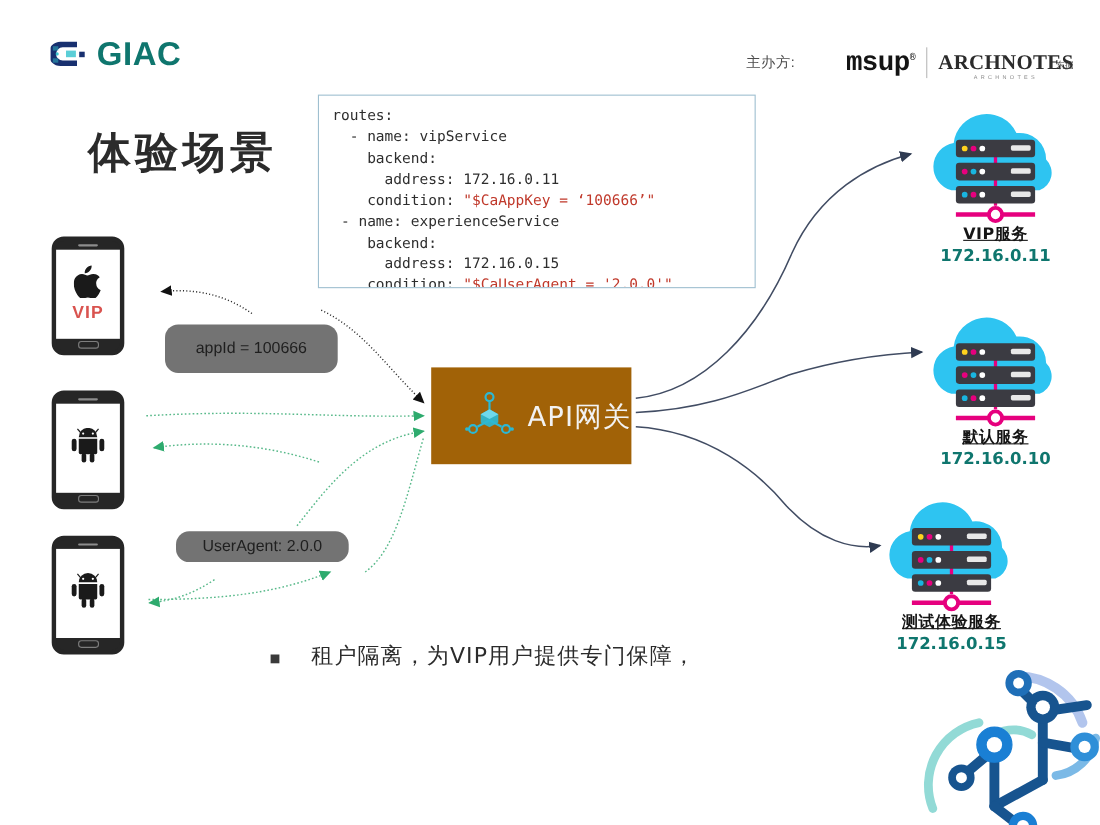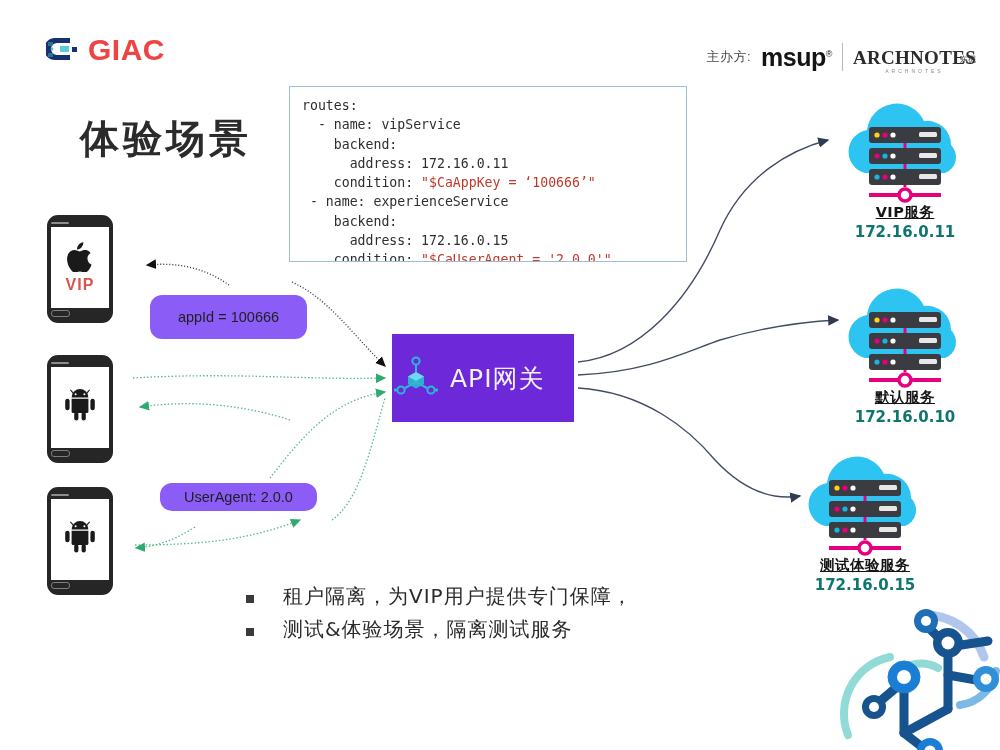--- a/index.html
+++ b/index.html
@@ -28,21 +28,21 @@
     top: 33px;
     display: flex;
     align-items: center;
     gap: 6px;
   }
   .giac-mark { width: 36px; height: 34px; display: block; }
   .giac-word {
     font-size: 30px;
     font-weight: 700;
     letter-spacing: 0.5px;
-    color: #ef4444;
+    color: #0f766e;
     font-family: "Liberation Sans", sans-serif;
   }
 
   .sponsor-bar {
     position: absolute;
     right: 24px;
     top: 40px;
     display: flex;
     align-items: center;
     gap: 10px;
@@ -51,21 +51,22 @@
     font-size: 13px;
     color: #4c4c4c;
     letter-spacing: 0.5px;
     margin-left: 20px;
   }
   .msup-word {
     font-size: 25px;
     font-weight: 700;
     color: #141414;
     letter-spacing: -0.5px;
-    font-family: Liberation Sans, sans-serif;
+    font-family: Liberation Mono, monospace;
+    margin-left: 36px;
   }
   .msup-r { font-size: 9px; vertical-align: super; font-weight: 400; }
   .divider-v {
     width: 1px;
     height: 28px;
     background: #b9b9b9;
   }
   .archnotes {
     position: relative;
     display: inline-block;
@@ -131,20 +132,21 @@
   .phone {
     position: absolute;
     width: 66px;
     height: 108px;
     border: 4.5px solid #262626;
     border-radius: 11px;
     background: #262626;
     box-sizing: border-box;
     display: flex;
     flex-direction: column;
+    align-items: center;
   }
   .phone-speaker {
     width: 18px;
     height: 2.5px;
     background: #8d8d8d;
     border-radius: 2px;
     margin-top: 2.5px;
     flex: none;
   }
   .phone-screen {
@@ -170,41 +172,41 @@
     font-size: 16px;
     font-weight: 700;
     color: #d9534f;
     letter-spacing: 1px;
     line-height: 1;
   }
 
   
   .bubble {
     position: absolute;
-    background: #8b5cf6;
+    background: #737373;
     border-radius: 12px;
     display: flex;
     align-items: center;
     justify-content: center;
     font-size: 14.5px;
     color: #1f1f1f;
     box-sizing: border-box;
   }
 
   
   .gateway {
     position: absolute;
     left: 392px;
     top: 334px;
     width: 182px;
     height: 88px;
-    background: #6d28d9;
+    background: #a16207;
     display: flex;
     align-items: center;
-    justify-content: flex-start;
+    justify-content: flex-end;
     gap: 10px;
   }
   .gateway-label {
     font-size: 25px;
     color: #f2f2f2;
     letter-spacing: 1px;
     font-family: "DejaVu Sans", sans-serif;
   }
 
   
@@ -505,24 +507,20 @@
       </svg>
     </div>
     <div class="node-name">测试体验服务</div>
     <div class="node-ip">172.16.0.15</div>
   </div>
 
   <div class="bullets">
     <div class="bullet-row">
       <span class="bullet-mark"></span>
       <span class="bullet-text">租户隔离，为VIP用户提供专门保障，</span>
-    </div>
-    <div class="bullet-row">
-      <span class="bullet-mark"></span>
-      <span class="bullet-text">测试&amp;体验场景，隔离测试服务</span>
     </div>
   </div>
 
   <svg class="corner-deco" viewBox="0 0 170 165">
     <g fill="none" stroke-linecap="round">
       <path d="M18 150 a58 58 0 0 1 42 -78" stroke="#7fd4cf" stroke-width="8" opacity="0.85"></path>
       <path d="M62 95 a34 34 0 0 1 46 -12" stroke="#7fd4cf" stroke-width="8" opacity="0.85"></path>
       <path d="M92 30 a62 62 0 0 1 62 42" stroke="#9fb7e8" stroke-width="9" opacity="0.8"></path>
       <path d="M130 120 a42 42 0 0 0 36 -34" stroke="#5aa8e0" stroke-width="8" opacity="0.8"></path>
     </g>

